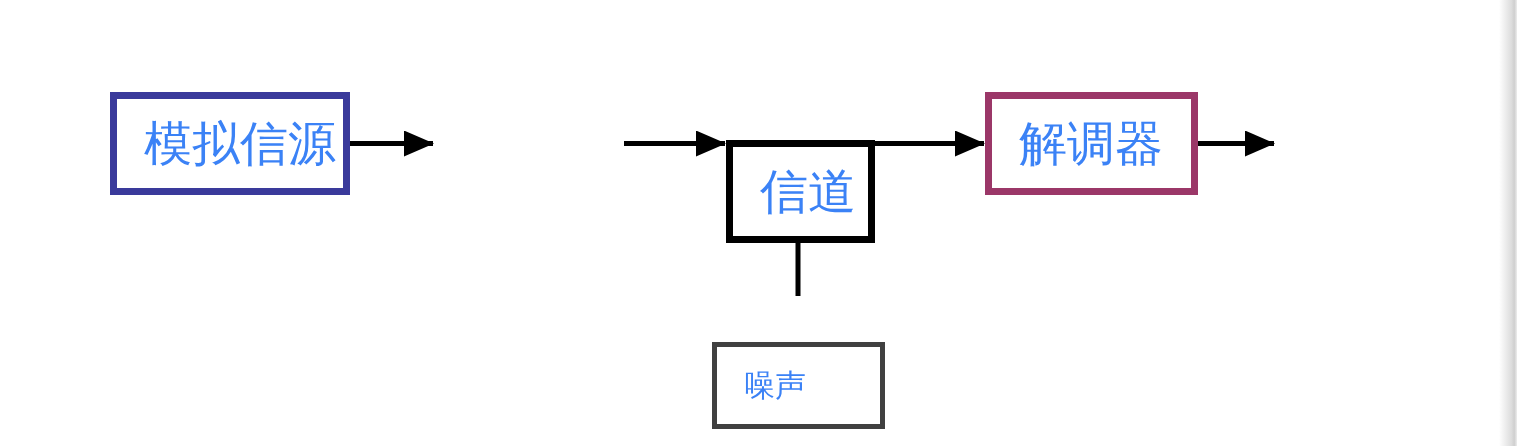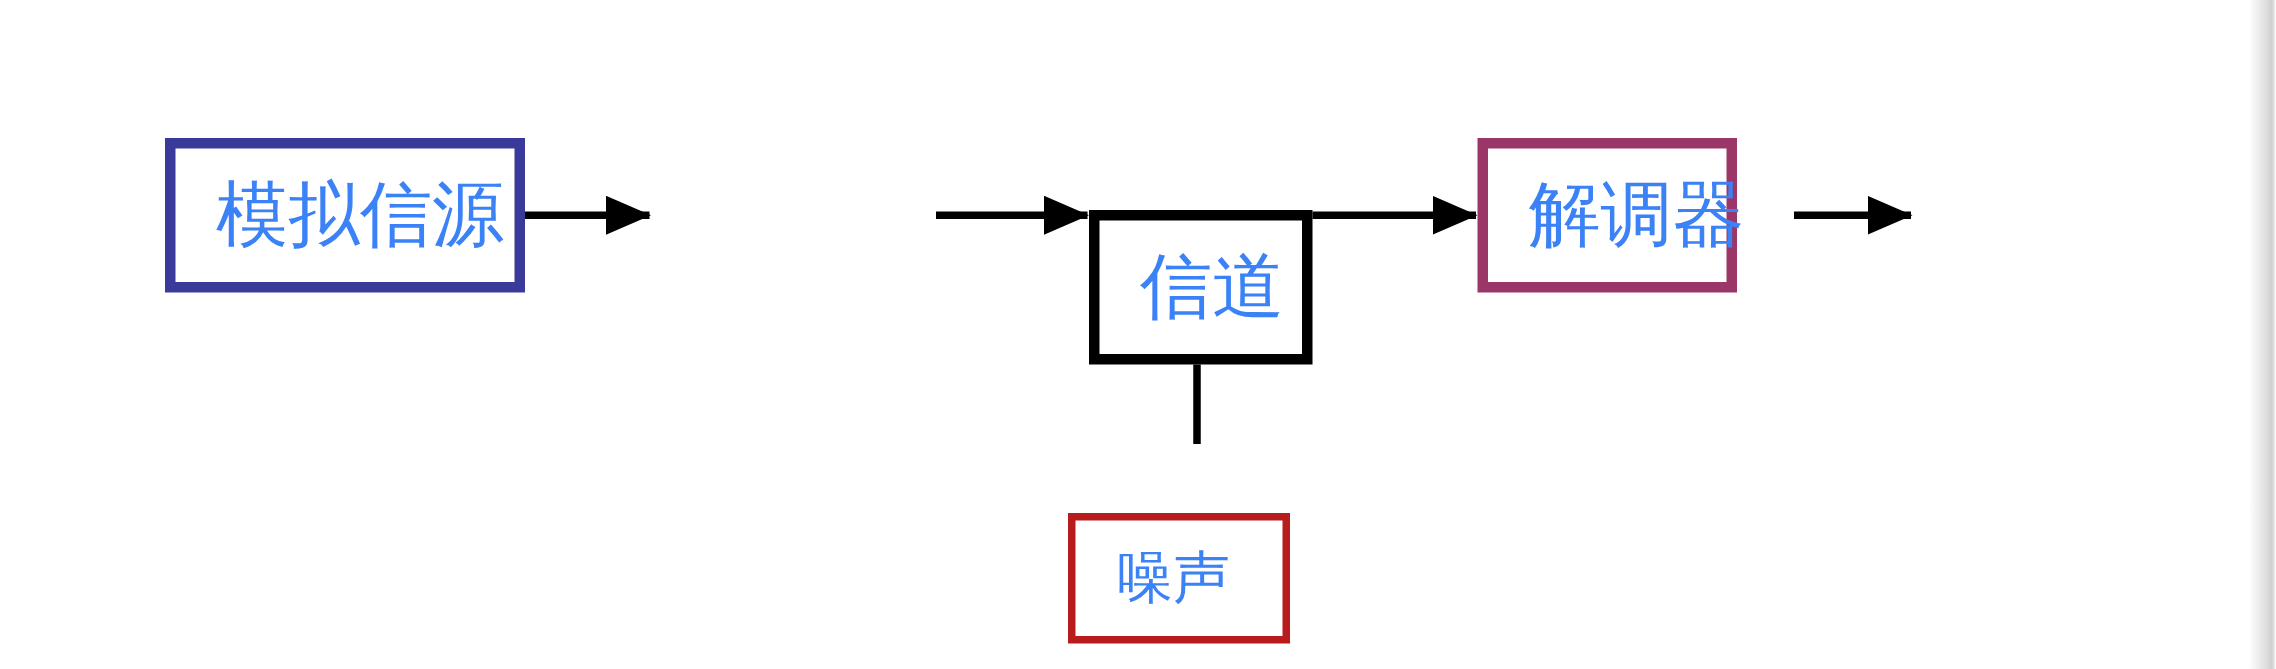--- a/index.html
+++ b/index.html
@@ -33,29 +33,29 @@
     font-size: 48px;
     line-height: 1;
     white-space: nowrap;
     padding-left: 27px;
   }
   .node.main { border: 7px solid #000000; height: 103px; top: 92px; }
   .node.border-blue  { border-color: #3A3A9B; }
   .node.border-plum  { border-color: #9B3768; }
   .node.border-black { border-color: #000000; margin-top: 48px; }
   .node.noise {
-    border: 5px solid #b91c1c;
+    border: 5px solid #404040;
     left: 712px; top: 294px;
-    width: 148px; height: 87px;
-    font-size: 38px;
+    width: 173px; height: 87px;
+    font-size: 31px;
   }
   .n1 { left: 110px;  width: 240px; }
   .n2 { left: 434px;  width: 192px; }
   .n3 { left: 726px;  width: 149px; }
-  .n4 { left: 985px;  width: 173px; }
+  .n4 { left: 985px;  width: 213px; }
   .n5 { left: 1275px; width: 158px; }
   .page-edge {
     position: absolute;
     right: 0;
     top: 0;
     width: 18px;
     height: 446px;
     background: linear-gradient(to right,
       rgba(255,255,255,0) 0%,
       #dcdcdc 70%,

